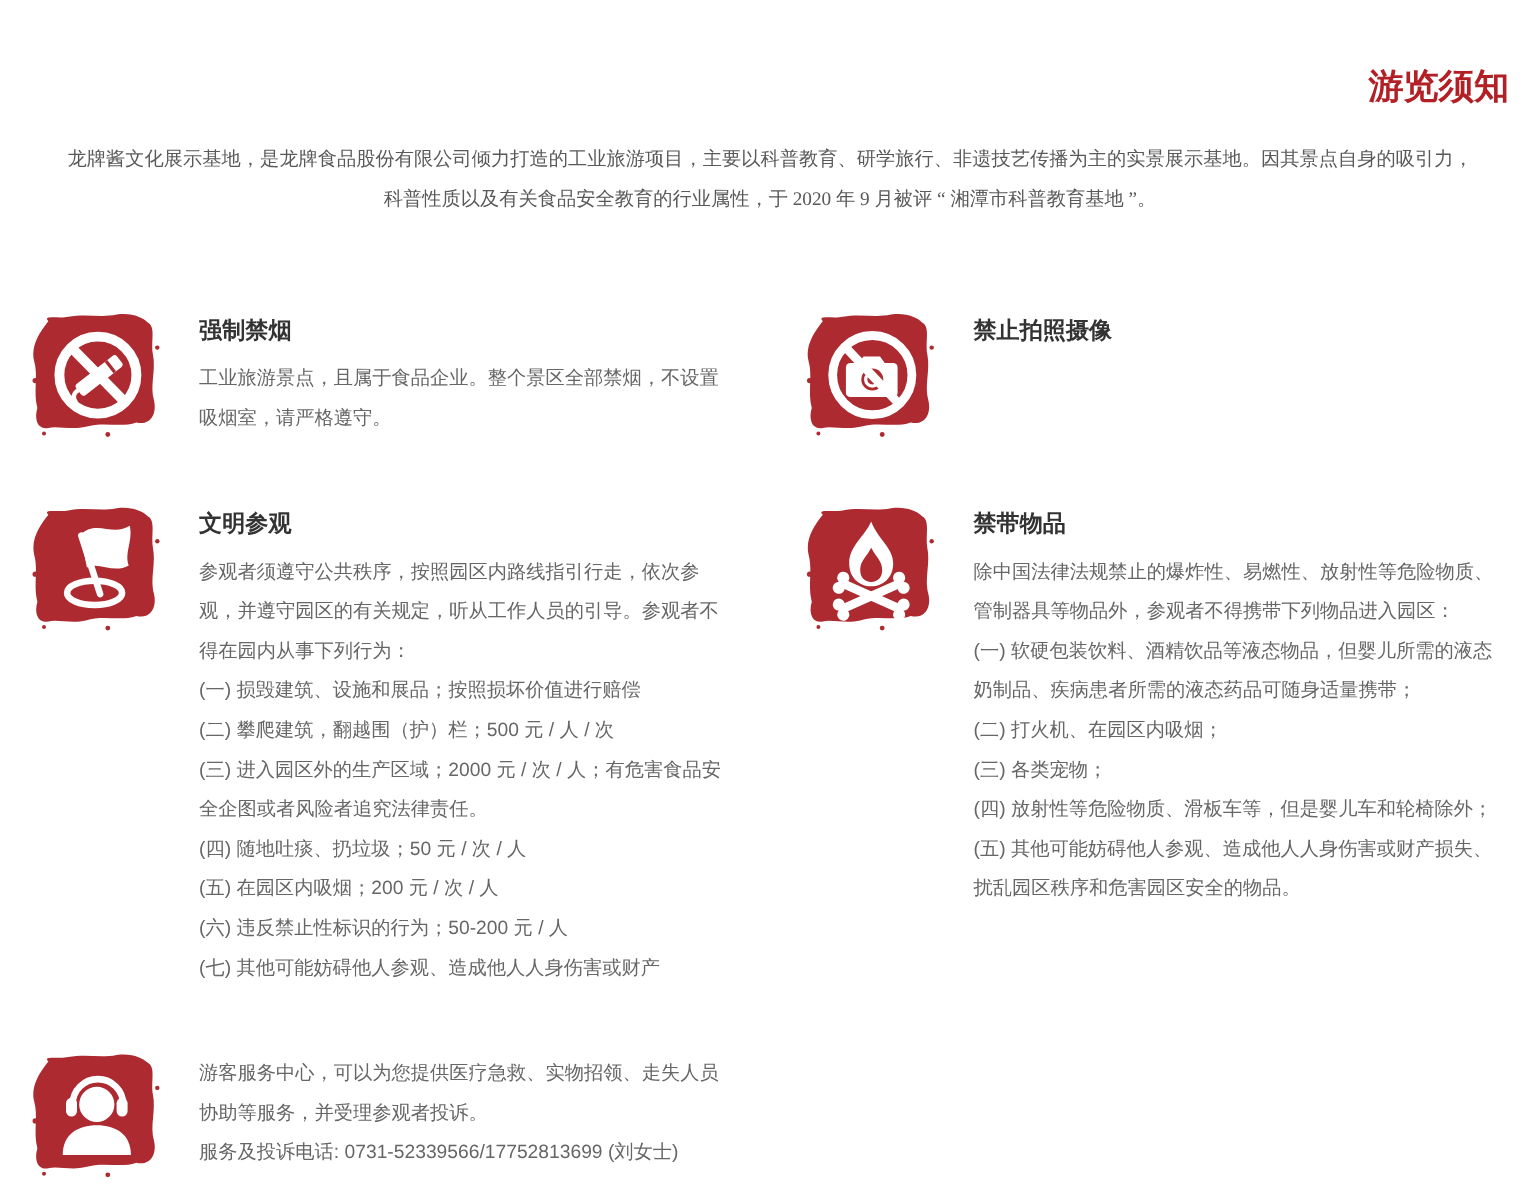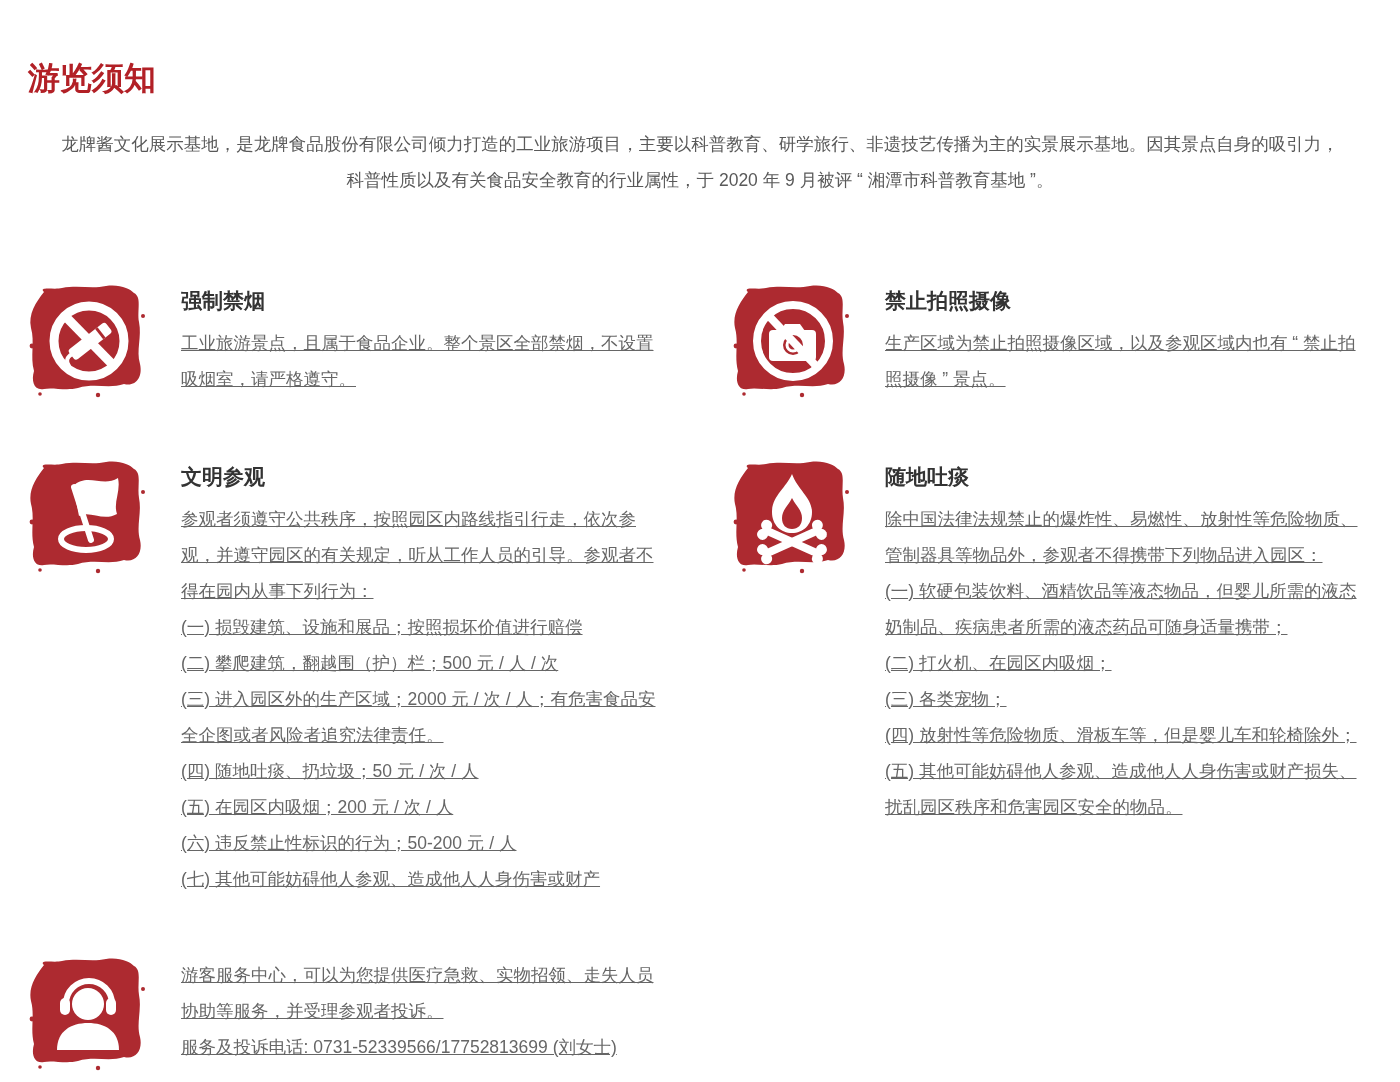--- a/index.html
+++ b/index.html
@@ -9,41 +9,42 @@
     --body-text:#666666;
   }
   *{box-sizing:border-box;}
   html,body{margin:0;padding:0;background:#ffffff;}
   body{
     width:1400px;min-height:1082px;
     font-family:"Liberation Sans","DejaVu Sans",sans-serif;
   }
   .page{width:1400px;min-height:1082px;padding:42px 28px 30px;}
   .page-title{
-    text-align:left;color:var(--title-red);
+    text-align:right;color:var(--title-red);
     font-size:32px;font-weight:bold;line-height:36px;
     margin:18px 0 30px;
   }
   .intro{
     text-align:center;color:#595959;
     font-size:17.5px;line-height:36px;
     margin:0 2px 86px;
+    font-family:Liberation Serif, serif;
   }
   .columns{display:flex;gap:64px;}
   .col{flex:1 1 0;min-width:0;}
   .notice{display:flex;gap:33px;margin-bottom:60px;}
   .notice:last-child{margin-bottom:0;}
   .notice-icon{flex:0 0 120px;width:120px;height:116px;}
   .notice-text{flex:1 1 auto;min-width:0;}
   .notice-title{
     font-size:21px;font-weight:bold;color:var(--heading-text);
     margin:3px 0 10px;line-height:28px;
   }
   .notice-text p{
-    margin:0;font-size:17.5px;color:var(--body-text);line-height:36px;text-decoration:underline;
+    margin:0;font-size:17.5px;color:var(--body-text);line-height:36px;
   }
   .stamp-bg{fill:var(--stamp-red);}
   .g-accent{fill:var(--stamp-red);}
   .g-white{fill:#ffffff;}
   .s-white{stroke:#ffffff;fill:none;}
 </style>
 </head>
 <body>
 
 <svg width="0" height="0" style="position:absolute">
@@ -135,21 +136,20 @@
           <use href="#stamp-blob"></use>
           <path class="g-white" d="M48,47 l5,-7 h15 l5,7 z"></path>
           <rect class="g-white" x="37" y="46" width="47" height="31" rx="4"></rect>
           <circle class="g-accent" cx="61" cy="61" r="10"></circle>
           <circle class="s-white" cx="61" cy="61" r="6" stroke-width="3" stroke-dasharray="27 11"></circle>
           <line class="s-white" x1="36" y1="31" x2="86" y2="84" stroke-width="8"></line>
           <circle class="s-white" cx="61" cy="57" r="36" stroke-width="8"></circle>
         </svg>
         <div class="notice-text">
           <h3 class="notice-title">禁止拍照摄像</h3>
-          <p>生产区域为禁止拍照摄像区域，以及参观区域内也有 “ 禁止拍照摄像 ” 景点。</p>
         </div>
       </div>
 
       <div class="notice">
         <svg class="notice-icon" viewBox="0 0 120 116">
           <use href="#stamp-blob"></use>
           <g transform="rotate(24 60 82)">
             <rect class="g-white" x="30" y="78" width="60" height="8" rx="4"></rect>
             <circle class="g-white" cx="30" cy="77" r="5.5"></circle>
               <circle class="g-white" cx="30" cy="87" r="5.5"></circle>
@@ -160,21 +160,21 @@
             <rect class="g-white" x="30" y="78" width="60" height="8" rx="4"></rect>
             <circle class="g-white" cx="30" cy="77" r="5.5"></circle>
               <circle class="g-white" cx="30" cy="87" r="5.5"></circle>
             <circle class="g-white" cx="90" cy="77" r="5.5"></circle>
               <circle class="g-white" cx="90" cy="87" r="5.5"></circle>
           </g>
           <path class="g-white" d="M60,14 C54,28 40,36 40,52 C40,65 49,73 60,73 C71,73 80,65 80,52 C80,38 66,30 60,14 Z"></path>
           <path class="g-accent" d="M60,38 C56,46 50,50 50,58 C50,65 54,69 60,69 C66,69 70,65 70,58 C70,50 64,46 60,38 Z"></path>
         </svg>
         <div class="notice-text">
-          <h3 class="notice-title">随地吐痰</h3>
+          <h3 class="notice-title">禁带物品</h3>
           <p>除中国法律法规禁止的爆炸性、易燃性、放射性等危险物质、管制器具等物品外，参观者不得携带下列物品进入园区：</p>
           <p>(一) 软硬包装饮料、酒精饮品等液态物品，但婴儿所需的液态奶制品、疾病患者所需的液态药品可随身适量携带；</p>
           <p>(二) 打火机、在园区内吸烟；</p>
           <p>(三) 各类宠物；</p>
           <p>(四) 放射性等危险物质、滑板车等，但是婴儿车和轮椅除外；</p>
           <p>(五) 其他可能妨碍他人参观、造成他人人身伤害或财产损失、扰乱园区秩序和危害园区安全的物品。</p>
         </div>
       </div>
 
     </div>

